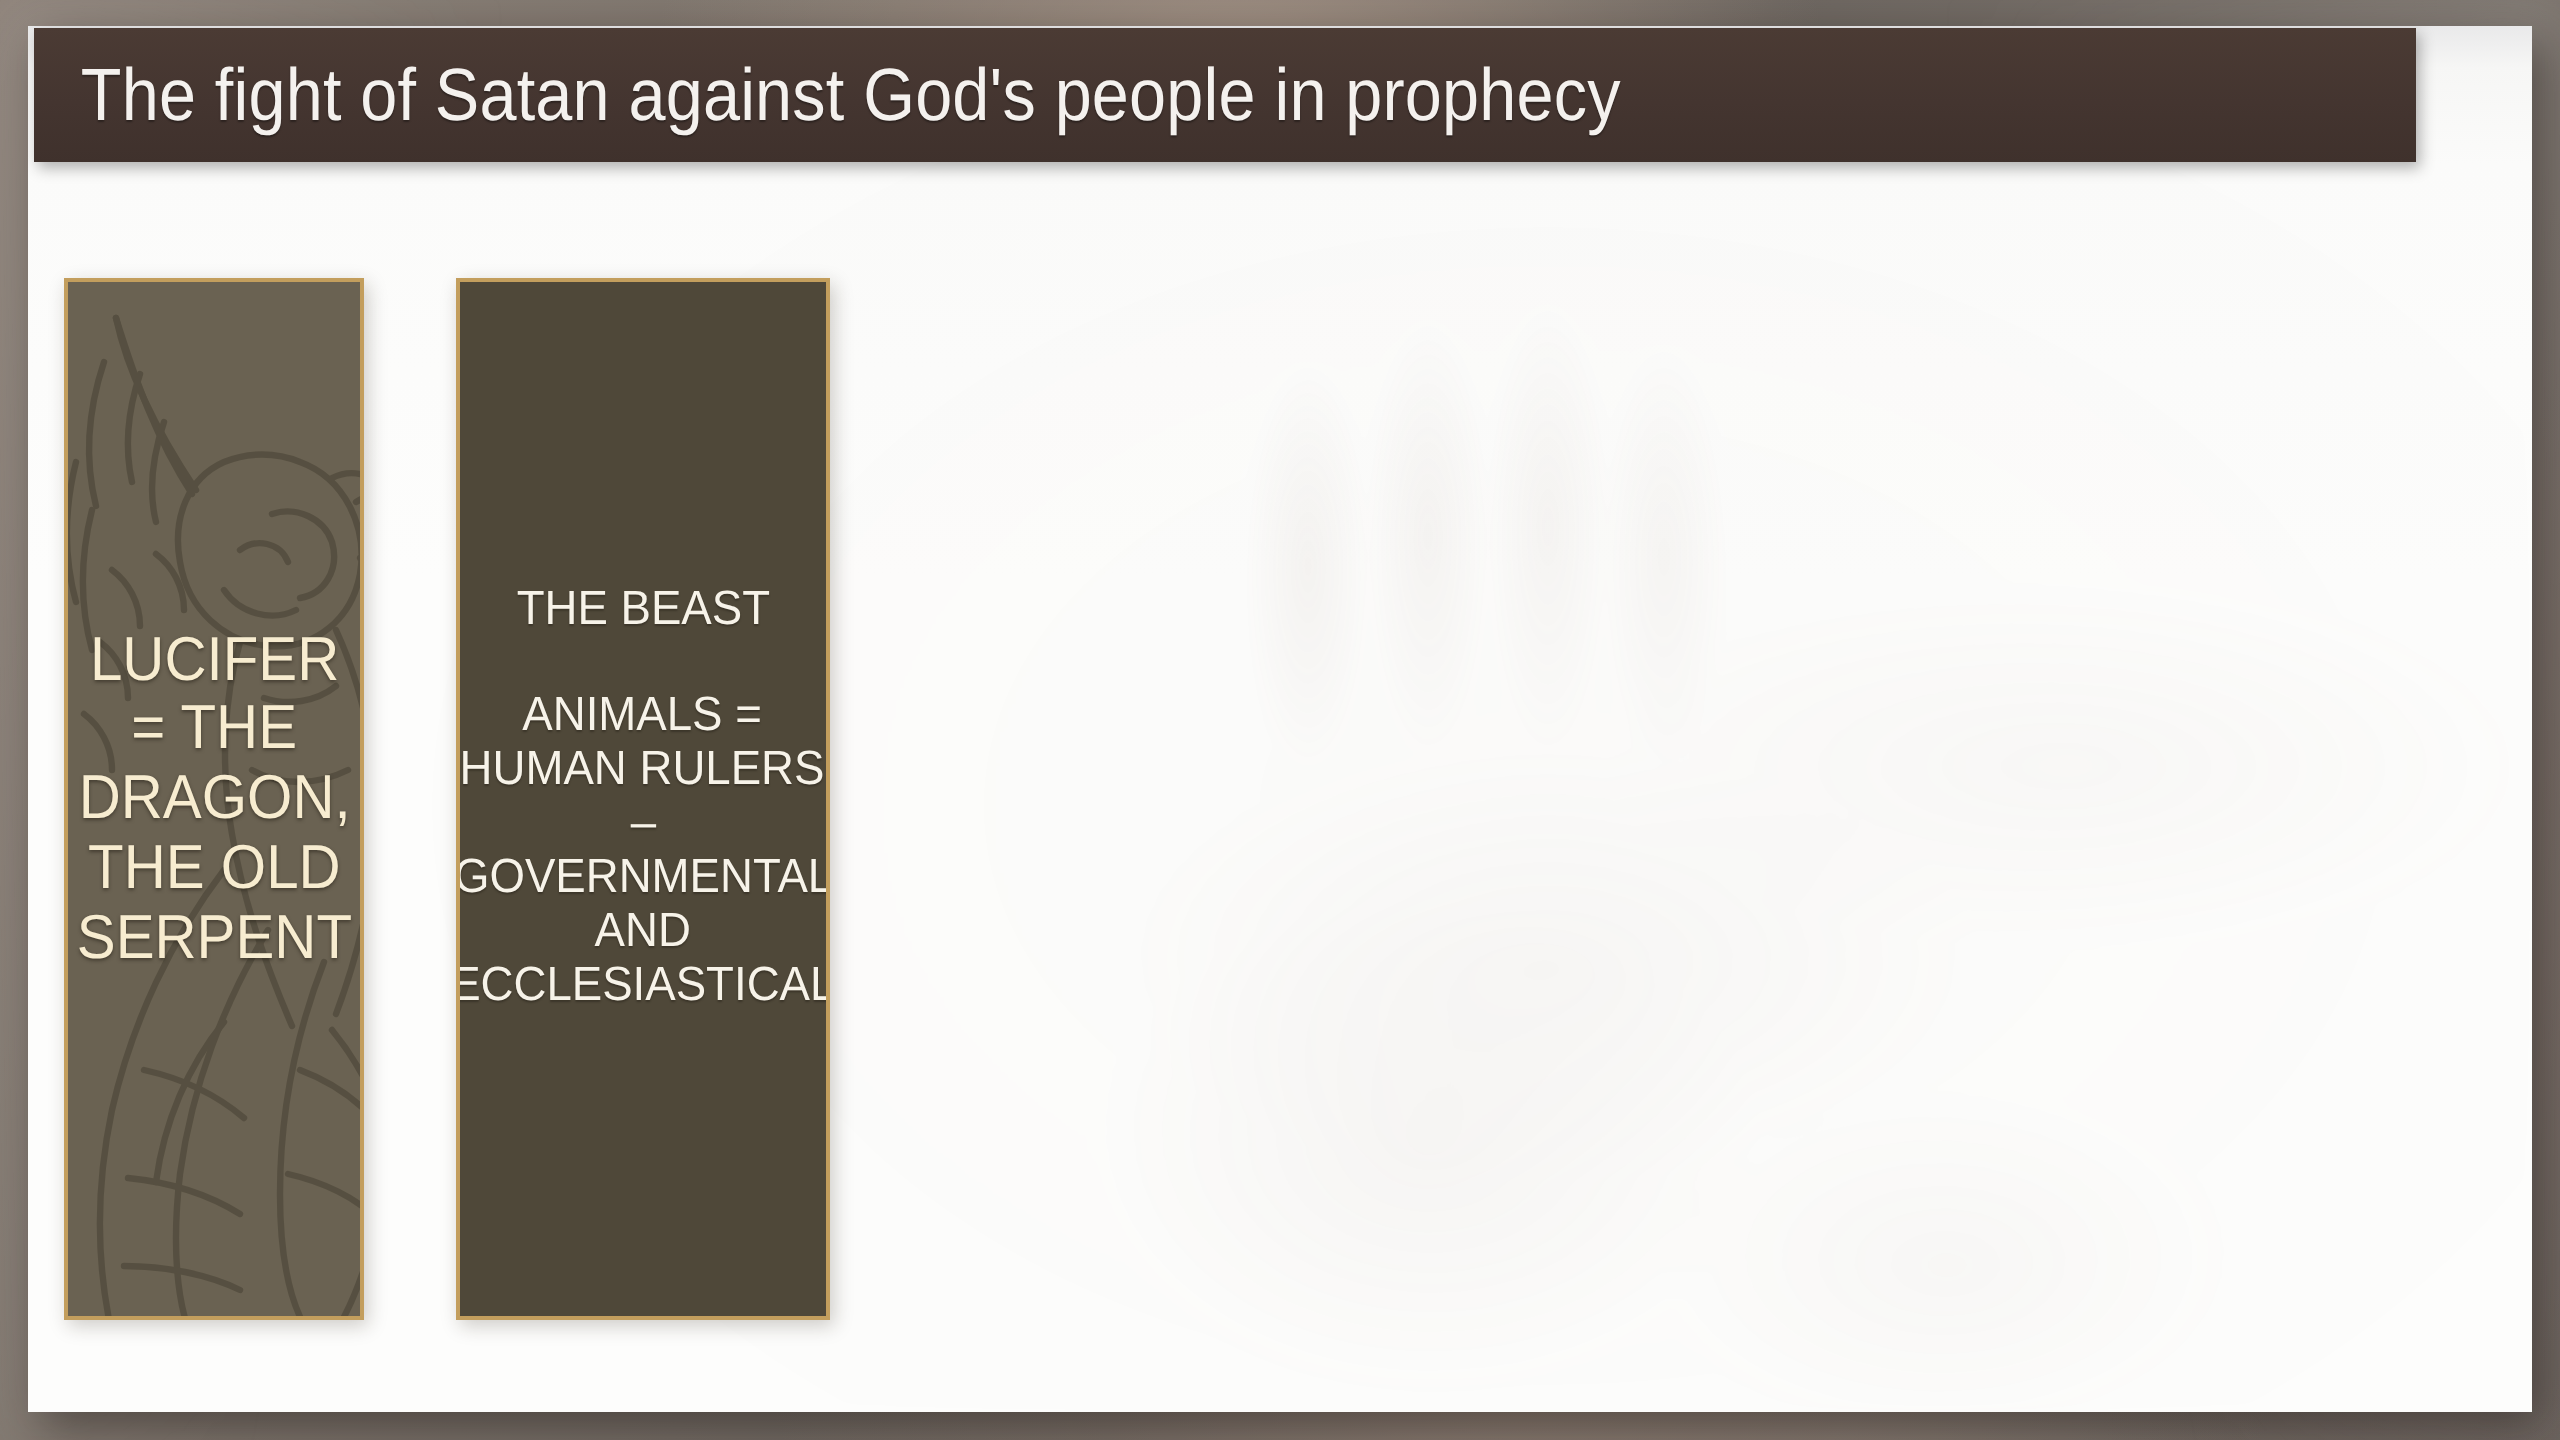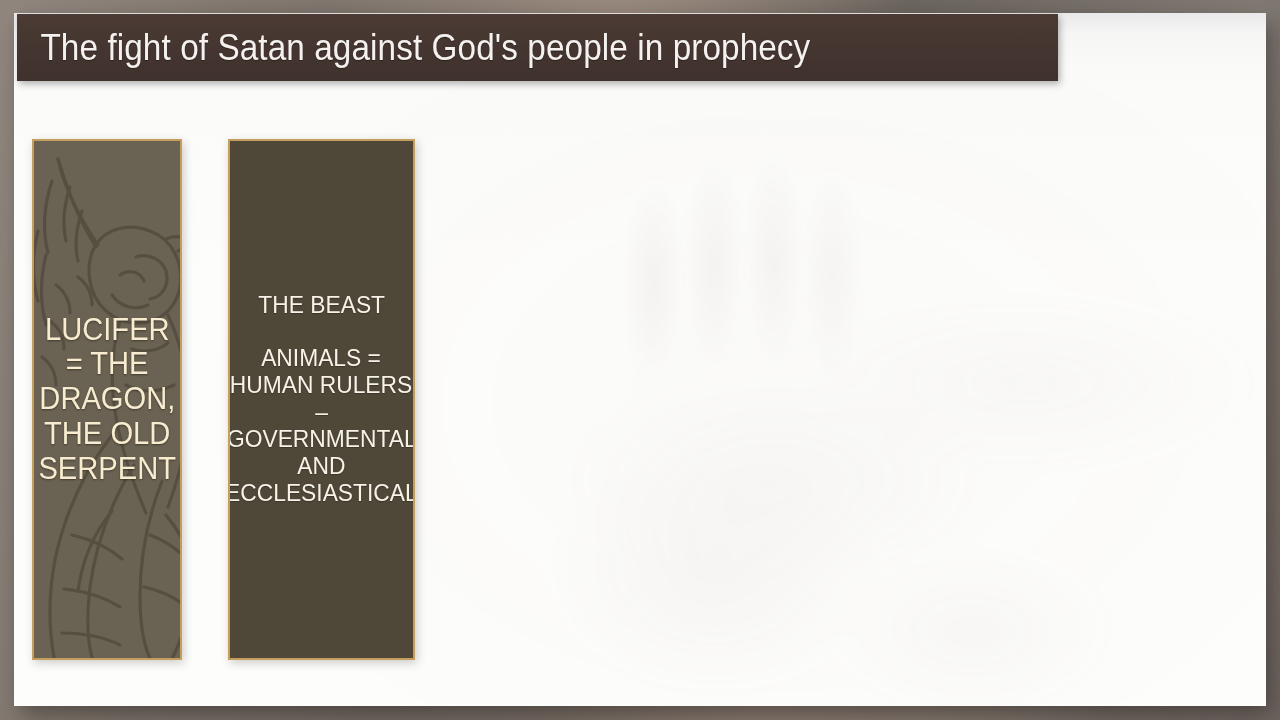--- a/index.html
+++ b/index.html
@@ -67,21 +67,21 @@
       radial-gradient(ellipse 900px 620px at 760px 390px, rgba(110,92,80,0.22), rgba(110,92,80,0) 78%);
     filter: blur(2px);
     pointer-events: none;
   }
 
   
   #title-bar {
     position: absolute;
     left: 3px;
     top: 1px;
-    width: 1041px;
+    width: 1191px;
     height: 67px;
     background: linear-gradient(180deg, #4b3b34 0%, #443530 55%, #3f312c 100%);
     display: flex;
     align-items: center;
     box-shadow: 2px 3px 7px rgba(0,0,0,0.30);
   }
   #title-text {
     color: #f4f1ee;
     font-size: 37px;
     font-weight: 400;

